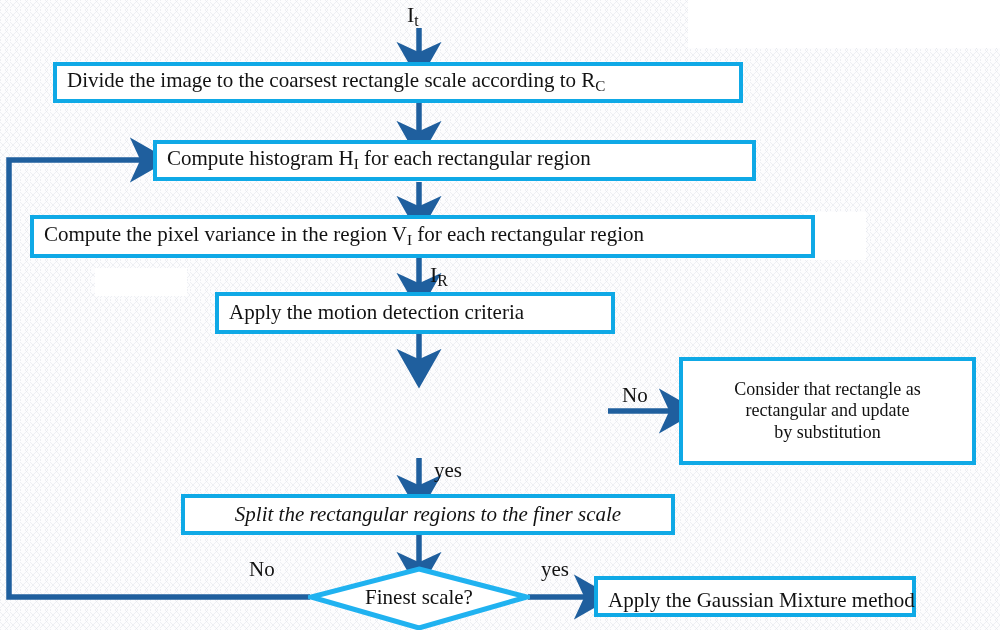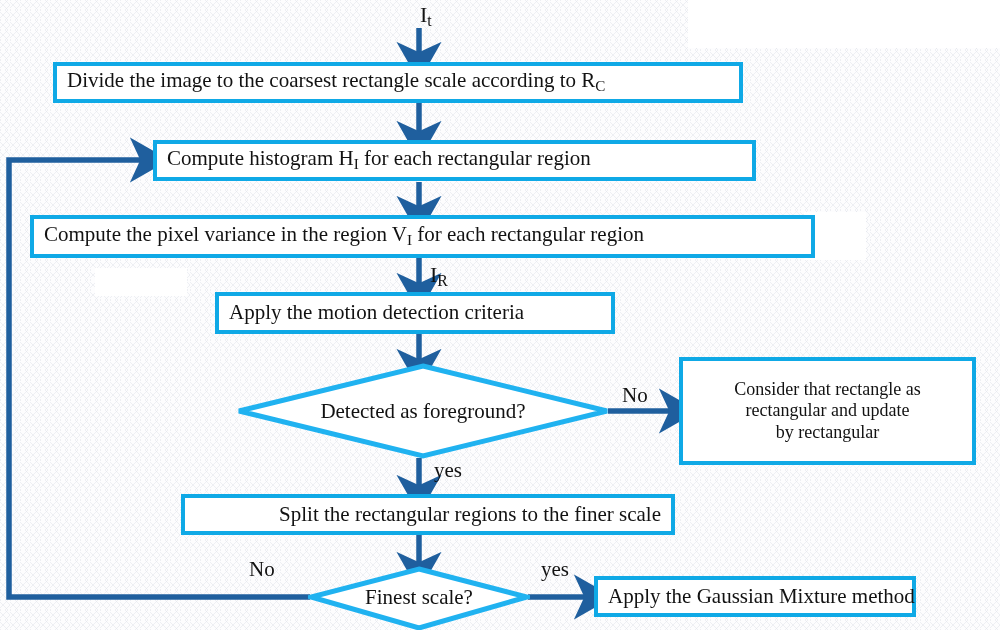--- a/index.html
+++ b/index.html
@@ -56,21 +56,21 @@
     padding: 0 10px;
   }
   .box .txt {
     width: 100%;
     color: #121212;
     font-size: 21px;
     line-height: 1.12;
     white-space: nowrap;
   }
   .box.left .txt  { text-align: left; }
-  .box.ctr  .txt  { text-align: right; }
+  .box.ctr  .txt  { text-align: center; font-style: italic; }
   .box.multi .txt { white-space: normal; text-align: center; font-size: 18px; line-height: 1.2; }
 
   .sub { font-size: 0.72em; vertical-align: -0.28em; letter-spacing: 0; }
 
   
   .diamond {
     position: absolute;
     z-index: 3;
   }
   .diamond svg { position: absolute; left: 0; top: 0; }
@@ -133,21 +133,21 @@
       <line x1="419" y1="458" x2="419" y2="493" marker-end="url(#ah)"></line>
 
       <line x1="419" y1="535" x2="419" y2="570" marker-end="url(#ah)"></line>
 
       <line x1="528" y1="597" x2="592" y2="597" marker-end="url(#ah)"></line>
 
       <path d="M 310,597 L 9,597 L 9,160 L 148,160" marker-end="url(#ah)"></path>
     </g>
   </svg>
 
-  <div class="flowlabel" style="left:407px; top:2px;margin-left:13px;">
+  <div class="flowlabel" style="left:407px; top:2px;">
     <span>I</span><span class="sub">t</span>
   </div>
   <div class="flowlabel" style="left:430px; top:262px;">
     <span>I</span><span class="sub">R</span>
   </div>
 
   <div class="node box left" style="left:53px; top:62px; width:690px; height:41px;">
     <div class="txt">
       <span>Divide the image to the coarsest rectangle scale according to R</span><span class="sub">C</span><span></span>
     </div>
@@ -164,49 +164,43 @@
       <span>Compute the pixel variance in the region V</span><span class="sub">I</span><span> for each rectangular region</span>
     </div>
   </div>
 
   <div class="node box left" style="left:215px; top:292px; width:400px; height:42px;">
     <div class="txt">
       <span>Apply the motion detection criteria</span>
     </div>
   </div>
 
-  <div class="diamond" style="left:236px; top:363px; width:374px; height:96px;">
-    <svg width="374" height="96" viewBox="0 0 374 96" xmlns="http://www.w3.org/2000/svg">
-      <polygon points="187,3 371,48 187,93 3,48" fill="#ffffff" stroke="#20b2f0" stroke-width="5"></polygon>
-    </svg>
-    <div class="dlabel">Detected as foreground?</div>
-  </div>
 
   <div class="node box multi" style="left:679px; top:357px; width:297px; height:108px;">
     <div class="txt">
       <span>Consider that rectangle as</span><br>
       <span>rectangular and update</span><br>
-      <span>by rectangular</span>
+      <span>by substitution</span>
     </div>
   </div>
 
   <div class="node box ctr" style="left:181px; top:494px; width:494px; height:41px;">
     <div class="txt">
       <span>Split the rectangular regions to the finer scale</span>
     </div>
   </div>
 
   <div class="diamond" style="left:308px; top:566px; width:222px; height:64px;">
     <svg width="222" height="64" viewBox="0 0 222 64" xmlns="http://www.w3.org/2000/svg">
       <polygon points="111,3 219,31 111,62 3,31" fill="#ffffff" stroke="#20b2f0" stroke-width="5"></polygon>
     </svg>
     <div class="dlabel" style="height:62px;">Finest scale?</div>
   </div>
 
-  <div class="node box left" style="left:594px; top:576px; width:322px; height:41px;">
+  <div class="node box left" style="left:594px; top:576px; width:322px; height:41px;align-items:flex-end;">
     <div class="txt">
       <span>Apply the Gaussian Mixture method</span>
     </div>
   </div>
 
   <div class="edgelabel" style="left:622px; top:383px;">No</div>
   <div class="edgelabel" style="left:434px; top:458px;">yes</div>
   <div class="edgelabel" style="left:249px; top:557px;">No</div>
   <div class="edgelabel" style="left:541px; top:557px;">yes</div>
 

